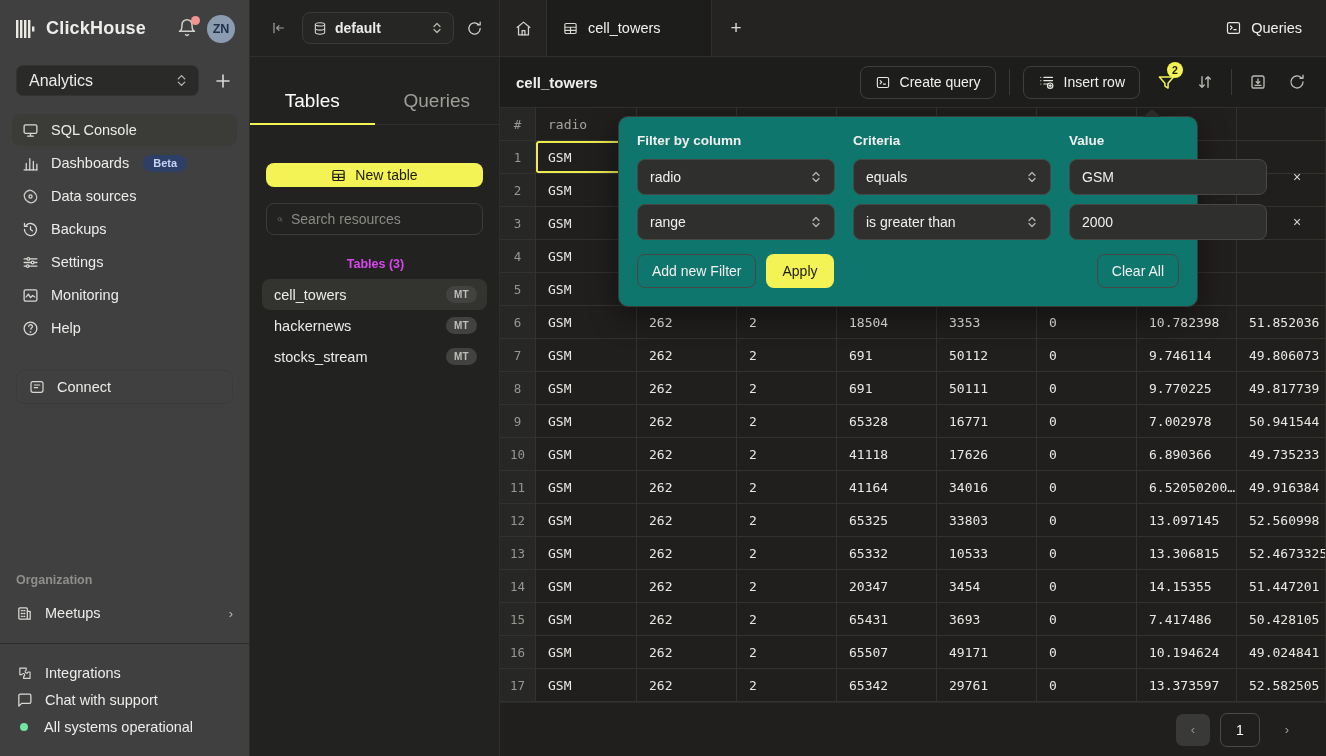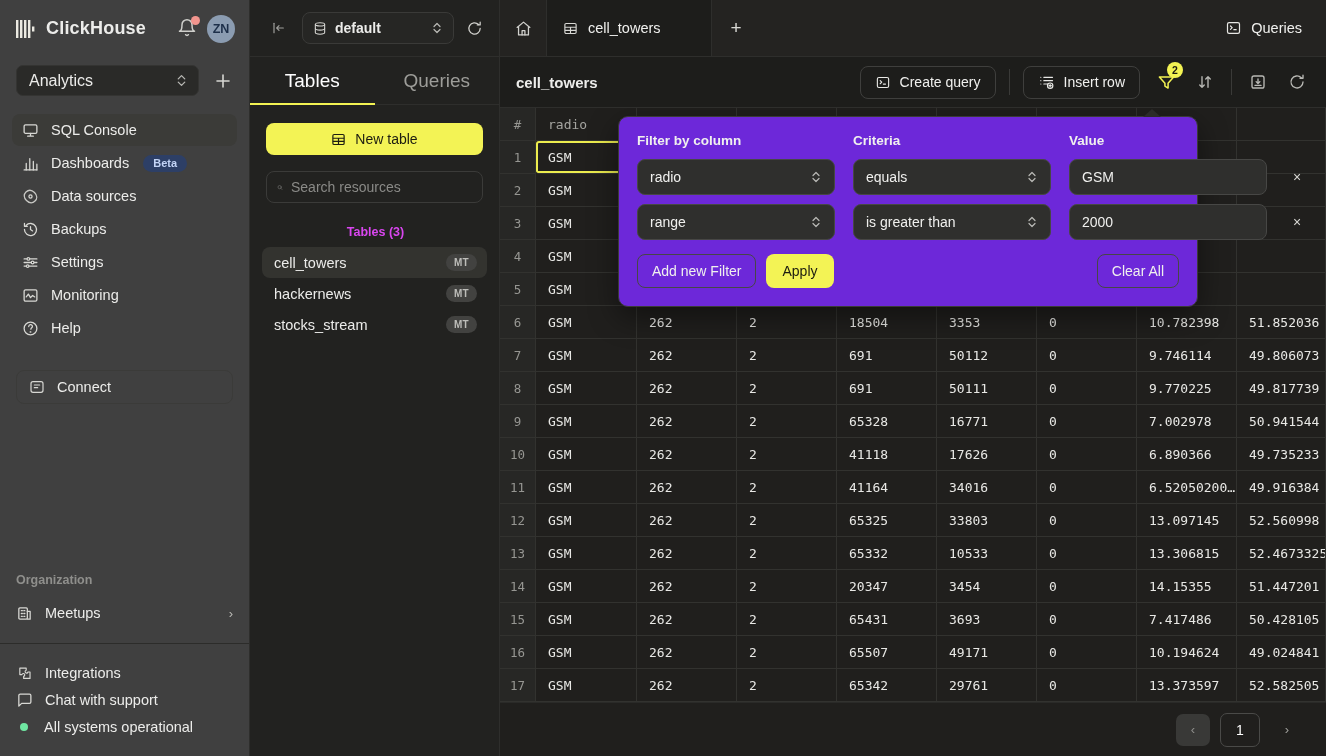--- a/index.html
+++ b/index.html
@@ -40,35 +40,35 @@
               cursor:pointer; font-size:14.5px; }
   .org-item .chev { margin-left:auto; color:#b9b9b5; font-size:13px; }
   .sb-divider { height:1px; background:#2c2c2a; margin:14px 0 18px 0; }
   .sb-footer { padding:0 16px 18px 16px; display:flex; flex-direction:column; gap:5px; }
   .sb-footer .f-item { display:flex; align-items:center; gap:12px; height:22px; cursor:pointer;
                        font-size:14.5px; }
   .status-dot { width:8px; height:8px; border-radius:50%; background:#6fe7a2; margin:0 4px 0 4px; }
 
   
   .panel { width:250px; min-width:250px; background:#222220; border-right:1px solid #2e2e2c;
-           display:flex; flex-direction:column; }
+           display:flex; flex-direction:column;gap:20px; }
   .panel-top { height:57px; display:flex; align-items:center; padding:0 14px 0 18px; gap:10px;
                border-bottom:1px solid #2e2e2c; }
   .db-select { flex:1; height:32px; margin-left:4px; background:#262624; border:1px solid #3a3a38;
                border-radius:8px; display:flex; align-items:center; gap:8px; padding:0 10px;
                cursor:pointer; }
   .db-select span { flex:1; font-weight:600; font-size:14px; }
   .panel-tabs { height:48px; display:flex; border-bottom:1px solid #2e2e2c; }
   .panel-tab { flex:1; display:flex; align-items:center; justify-content:center; position:relative;
                cursor:pointer; color:#9d9d99; font-size:19px; }
   .panel-tab.active { color:#fff; font-weight:500; }
   .panel-tab.active::after { content:""; position:absolute; left:0; right:0; bottom:-1px; height:2.5px;
                              background:#f3f353; }
   .panel-body { padding:18px 16px; }
-  .new-table-btn { width:100%; height:32px; background:#f3f355; color:#1c1c10; border:none;
+  .new-table-btn { width:100%; height:24px; background:#f3f355; color:#1c1c10; border:none;
                    border-radius:8px; font-size:14px; font-weight:500; display:flex; align-items:center;
                    justify-content:center; gap:9px; cursor:pointer; font-family:inherit; }
   .search-box { margin-top:16px; height:32px; border:1px solid #3b3b39; border-radius:8px;
                 display:flex; align-items:center; gap:8px; padding:0 10px; color:#8a8a87; }
   .search-box input { flex:1; background:none; border:none; outline:none; color:#e8e8e6;
                       font-size:14px; font-family:inherit; }
   .search-box input::placeholder { color:#8a8a87; }
   .tables-label { margin:22px 0 8px 2px; color:#d946ef; font-size:12.5px; font-weight:600;text-align:center; }
   .tbl-item { height:31px; display:flex; align-items:center; padding:0 10px 0 12px; border-radius:8px;
               margin:0 -4px; cursor:pointer; font-size:14.5px; color:#ececea; }
@@ -112,21 +112,21 @@
   .dgrid { display:grid; grid-template-columns:36px 101px 100px 100px 100px 100px 100px 100px minmax(0,1fr);
            grid-auto-rows:33px; font-family:"DejaVu Sans Mono", monospace; font-size:13px; }
   .cell { border-right:1px solid #32322f; border-bottom:1px solid #32322f; display:flex;
           align-items:center; padding:0 12px; white-space:nowrap; overflow:hidden; color:#e8e8e5; }
   .cell.th { color:#a5a5a1; }
   .cell.num { justify-content:center; padding:0 4px; background:#272725; color:#969692;
               font-size:12.5px; }
   .cell.sel { box-shadow:inset 0 0 0 2px #ecec4e; border-radius:3px; }
 
   
-  .popup { position:absolute; left:118px; top:8px; width:580px; background:#6d28d9;
+  .popup { position:absolute; left:118px; top:8px; width:580px; background:#0f766e;
            border:1px solid #3a3a38; border-radius:10px; box-shadow:0 10px 30px rgba(0,0,0,.45);
            padding:16px 18px 18px 18px; z-index:5; }
   .popup .caret { position:absolute; top:-8px; left:524px; width:0; height:0;
                   border-left:9px solid transparent; border-right:9px solid transparent;
                   border-bottom:8px solid #2b2b29; }
   .pgrid { display:grid; grid-template-columns:198px 198px 198px 1fr; column-gap:18px; row-gap:9px;
            align-items:center; }
   .plabel { font-size:13.5px; font-weight:600; color:#f0f0ee; padding-bottom:2px; }
   .pselect, .pinput { height:36px; background:#2f2f2d; border:1px solid #48484.6; border:1px solid #474745;
             border-radius:8px; display:flex; align-items:center; padding:0 12px; font-size:14px;

